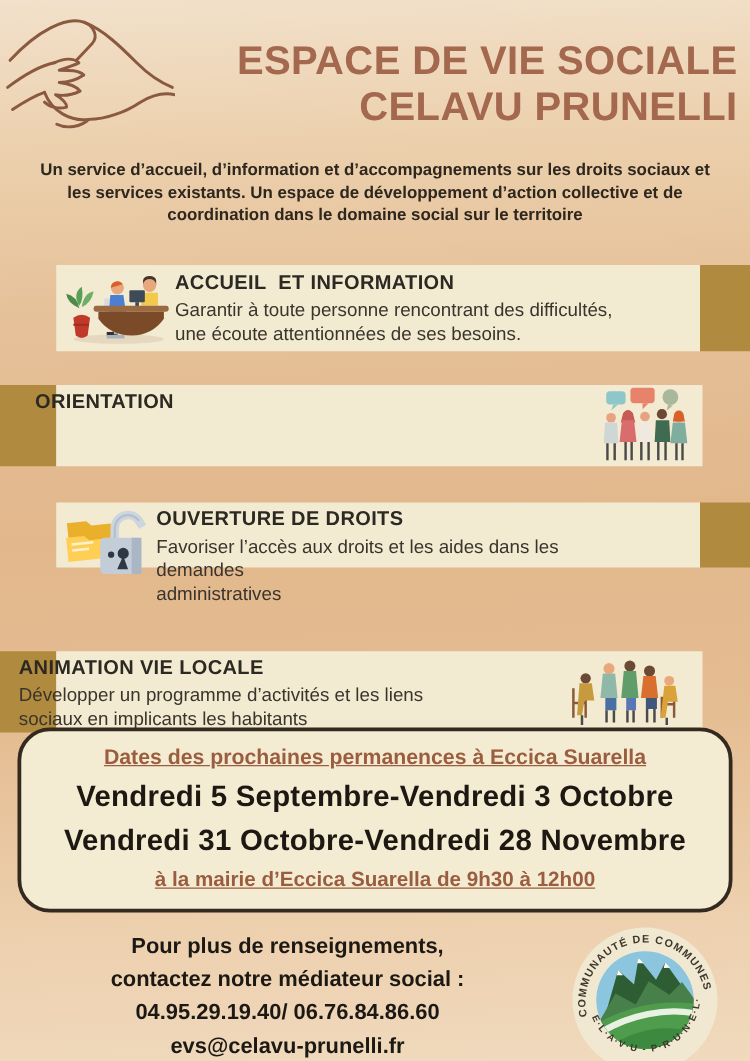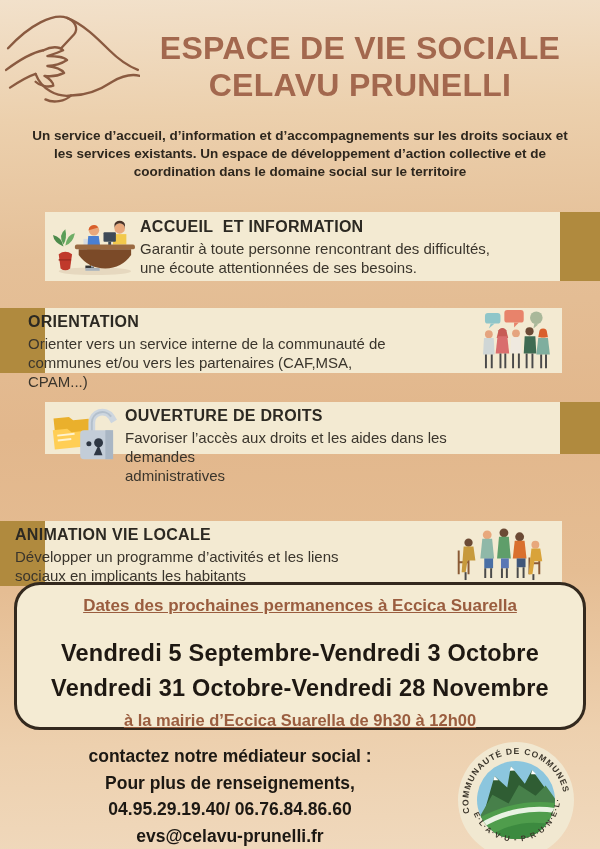--- a/index.html
+++ b/index.html
@@ -4,21 +4,21 @@
 <style>
   html,body{margin:0;padding:0;}
   body{width:600px;height:849px;font-family:"Liberation Sans",sans-serif;}
   .flyer{
     position:relative;width:600px;height:849px;overflow:hidden;
     background:linear-gradient(178deg,#f2e1cb 0%,#ecd0ad 14%,#e5c098 30%,#e2b78c 50%,#e5bd93 68%,#edd0ae 86%,#f0d9bd 100%);
   }
   .abs{position:absolute;}
   
   .title{
-    left:130px;top:30px;width:460px;text-align:center;
+    left:130px;top:30px;width:460px;text-align:right;
     color:var(--accent,#a3684e);font-weight:bold;font-size:32px;line-height:37px;letter-spacing:.3px;
   }
   .intro{
     left:15px;top:127px;width:570px;text-align:center;white-space:pre-line;
     color:#2e271e;font-weight:bold;font-size:13.5px;line-height:18px;
   }
   
   .section{left:0;width:600px;}
   .bar{position:absolute;top:0;bottom:0;background:var(--cream,#f3ead2);}
   .bar.from-left{left:45px;right:40px;}
@@ -30,21 +30,21 @@
   .sec-desc{color:#3a352c;font-size:15px;line-height:19px;white-space:pre-line;}
   .illu{position:absolute;}
   
   .dates-box{
     left:14px;top:582px;width:566px;height:142px;
     background:var(--boxbg,#f4ebd3);border:3px solid var(--border,#33291e);border-radius:26px;
     text-align:center;
   }
   .dates-heading{margin-top:11px;color:var(--brown,#9a5d3f);font-weight:bold;font-size:17px;text-decoration:underline;}
   .dates-line{color:#1e1812;font-weight:bold;font-size:23.5px;line-height:35px;letter-spacing:.2px;}
-  .dates-line.first{margin-top:20px;}
+  .dates-line.first{margin-top:4px;}
   .dates-footer{margin-top:5px;color:var(--brown,#9a5d3f);font-weight:bold;font-size:16.5px;text-decoration:underline;}
   
   .contact{left:10px;top:743px;width:440px;text-align:center;color:#1c1813;font-weight:bold;font-size:17.5px;line-height:26.5px;}
   .logo{left:456px;top:740px;width:120px;height:120px;transform:rotate(-12deg);}
 </style>
 </head>
 <body>
 
 <div class="flyer">
 
@@ -148,22 +148,20 @@
         <g stroke="none">
             <circle cx="70" cy="25" r="4" fill="#e8a87c"></circle>
             <path d="M66,23 a4,4 0 0 1 8,0 l1,5 h-10z" fill="#d95f2b"></path>
             <path d="M65,29 h10 l2,17 h-14 z" fill="#7fae9e"></path>
             <path d="M68,46 v14 M73,46 v14" stroke="#4a4a4a" stroke-width="2"></path>
           </g>
       </g>
     </svg>
     <div class="sec-text" style="left:28px;top:5px;width:370px;">
       <div class="sec-title">ORIENTATION</div>
-      <div class="sec-desc">Orienter vers un service interne de la communauté de
-communes et/ou vers les partenaires (CAF,MSA, CPAM...)</div>
     </div>
   </div>
 
   <div class="abs section" style="top:402px;height:52px;">
     <div class="bar from-left"></div>
     <div class="goldblock right"></div>
     <svg class="illu" style="left:46px;top:3px;" width="80" height="60" viewBox="0 0 80 62">
       <g transform="rotate(-6 26 28)">
         <path d="M8,12 h16 l4,4 h16 v26 h-36 z" fill="#eab02c"></path>
         <path d="M6,24 h15 l4,4 h17 v16 h-36 z" fill="#ffce55"></path>
@@ -233,22 +231,22 @@
   </div>
 
   <div class="abs dates-box">
     <div class="dates-heading">Dates des prochaines permanences à Eccica Suarella</div>
     <div class="dates-line first">Vendredi 5 Septembre-Vendredi 3 Octobre</div>
     <div class="dates-line">Vendredi 31 Octobre-Vendredi 28 Novembre</div>
     <div class="dates-footer">à la mairie d’Eccica Suarella de 9h30 à 12h00</div>
   </div>
 
   <div class="abs contact">
+    <div>Pour plus de renseignements,</div>
     <div>contactez notre médiateur social :</div>
-    <div>Pour plus de renseignements,</div>
     <div>04.95.29.19.40/ 06.76.84.86.60</div>
     <div>evs@celavu-prunelli.fr</div>
   </div>
 
   <svg class="abs logo" viewBox="0 0 120 120">
     <defs>
       <path id="arcTop" d="M 12 62 A 48 48 0 0 1 108 62"></path>
       <path id="arcBottom" d="M 16 66 A 45 45 0 0 0 104 66"></path>
       <clipPath id="logoClip">
           <circle cx="60" cy="60" r="39"></circle>

